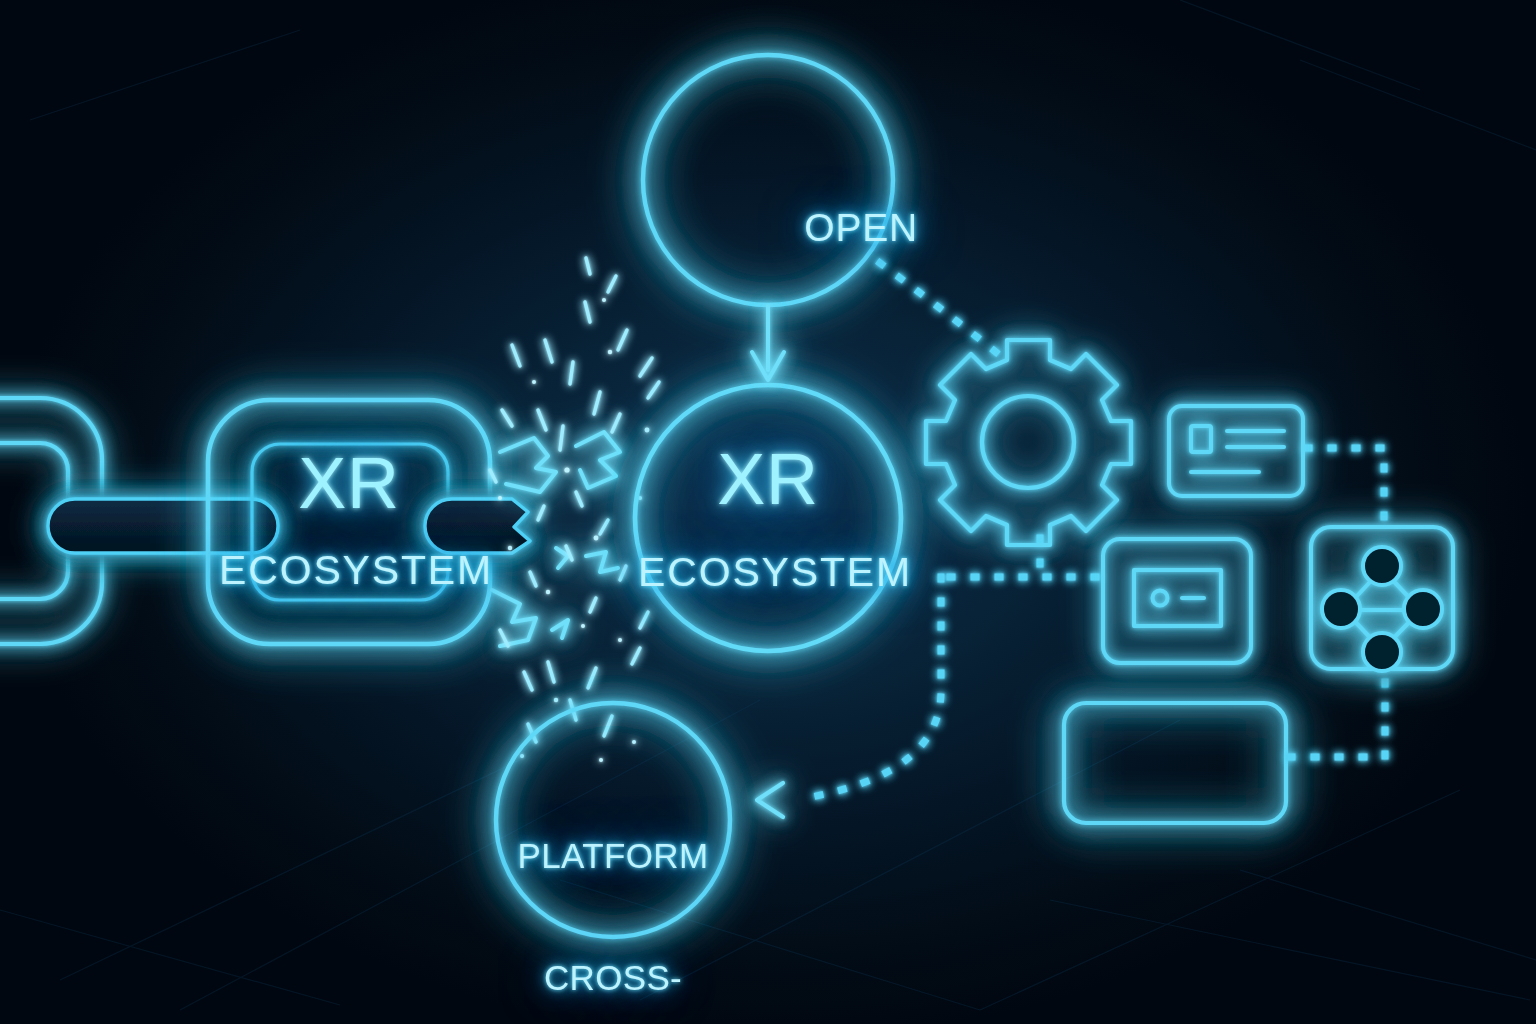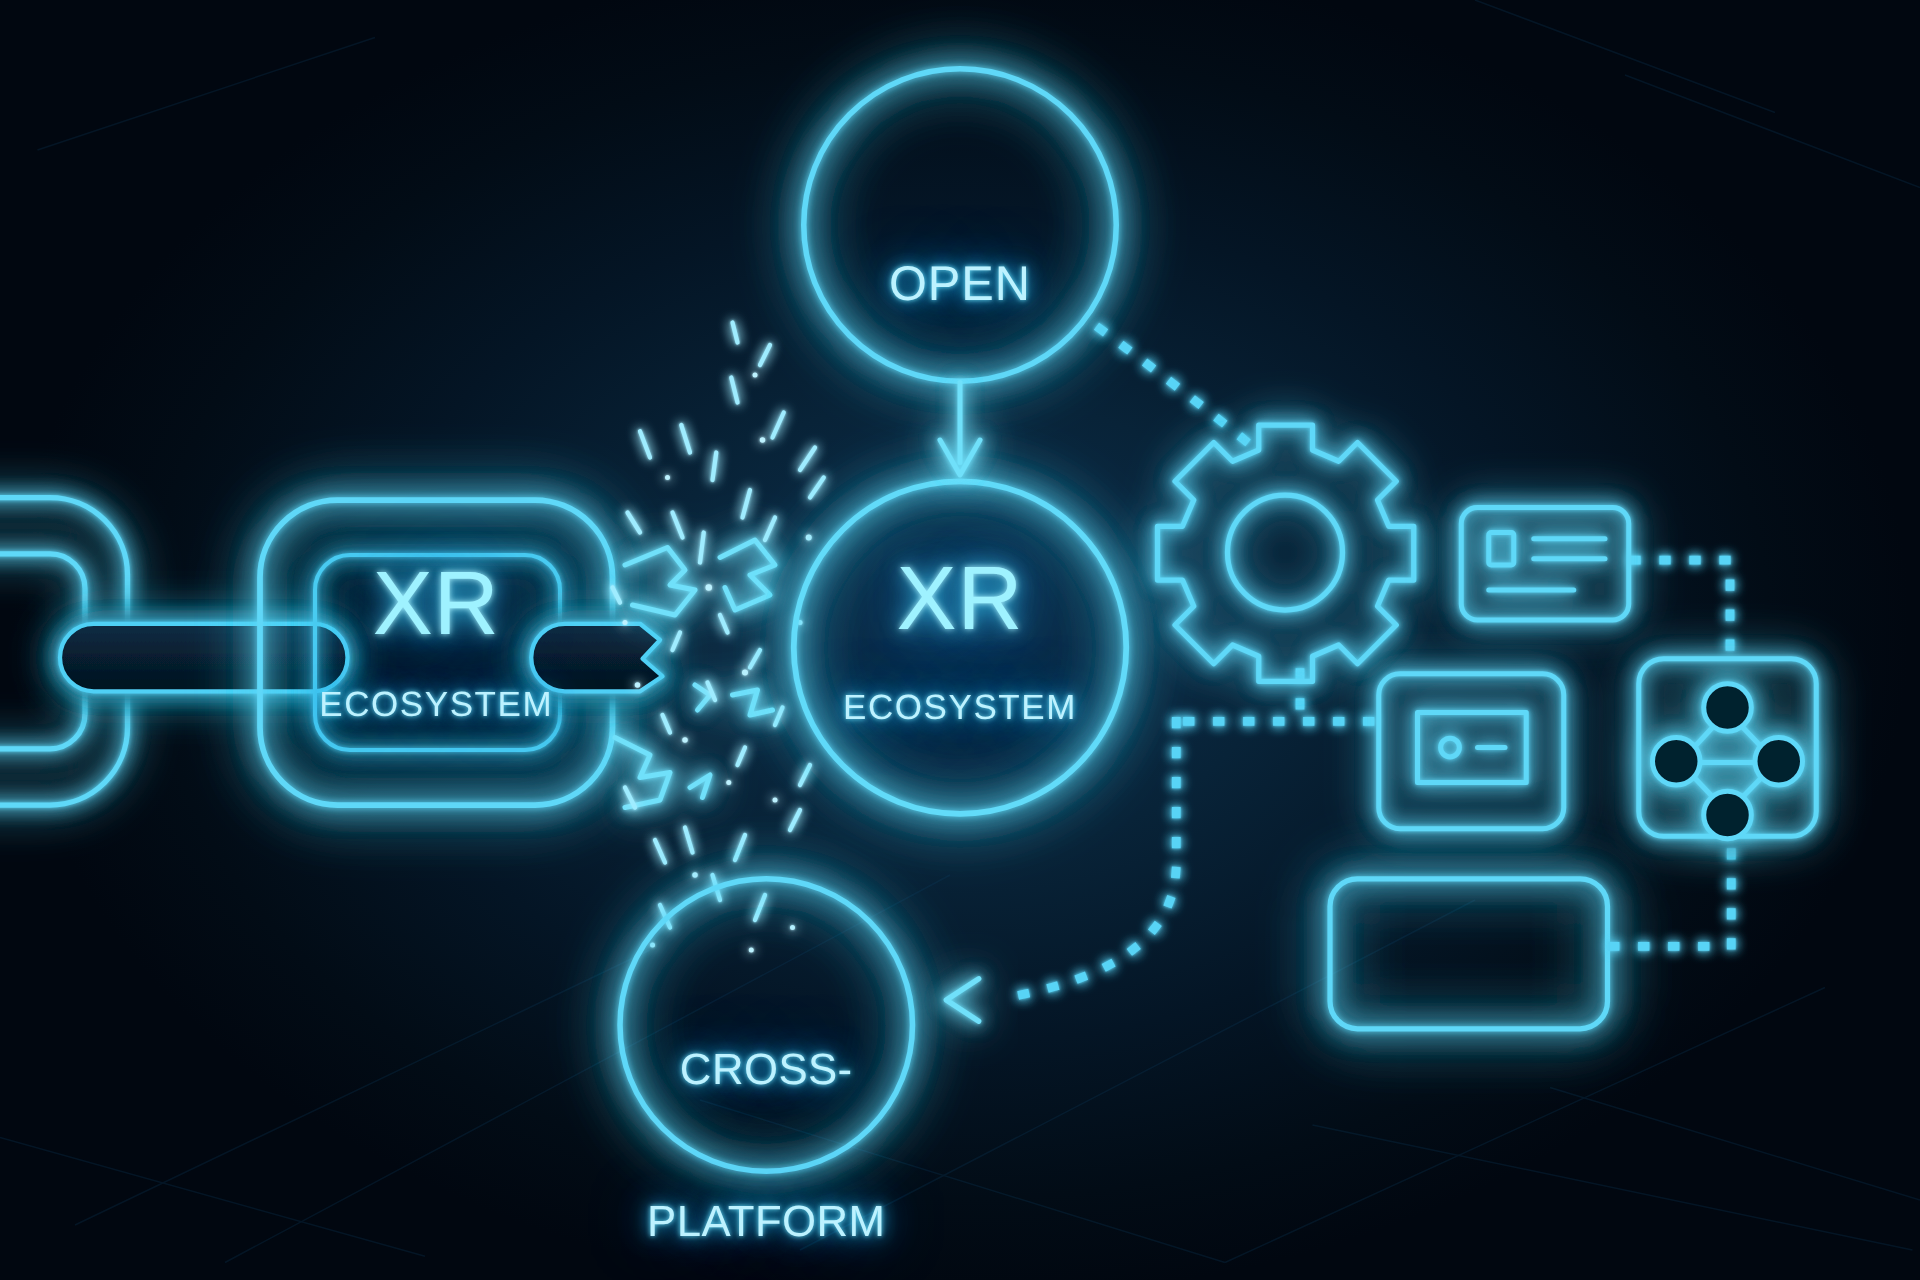--- a/index.html
+++ b/index.html
@@ -37,23 +37,23 @@
 
   .xr-big{
     font-size:72px;font-weight:400;letter-spacing:.01em;
     color:#9ff2ff;
     text-shadow:
       0 0 5px #a9f2ff,
       0 0 16px #45cdf5,
       0 0 34px #1a9ade,
       0 0 62px rgba(16,130,210,.8);
   }
-  .eco-sub{ font-size:28px;font-weight:400;letter-spacing:.045em; }
-
-  .lbl-open{ font-size:39px;font-weight:400;letter-spacing:.02em; }
+  .eco-sub{ font-size:41px;font-weight:400;letter-spacing:.045em; }
+
+  .lbl-open{ font-size:39px;font-weight:400;letter-spacing:.02em;text-align:right; }
   .lbl-cross{ font-size:35px;font-weight:400;letter-spacing:.01em; }
   .lbl-dec{ font-size:31px;font-weight:400;letter-spacing:.015em; }
 </style>
 </head>
 <body>
 
 <div id="stage">
 
   <svg class="bgstreaks layer" viewBox="0 0 1536 1024">
     <g stroke="#0d3c5e" stroke-width="1.2" opacity=".55" fill="none">
@@ -308,22 +308,22 @@
     </svg>
 
     <div class="ntext lbl-open" style="left:618px;top:128px;width:300px;">
       <div>OPEN</div>
     </div>
 
     <div class="ntext xr-big" style="left:678px;top:443px;width:180px;">XR</div>
     <div class="ntext eco-sub" style="left:638px;top:552px;width:260px;">ECOSYSTEM</div>
 
     <div class="ntext lbl-cross" style="left:473px;top:755px;width:280px;line-height:1.16;">
+      <div>PLATFORM</div>
       <div>CROSS-</div>
-      <div>PLATFORM</div>
       
     </div>
 
     <div class="ntext lbl-dec" style="left:1069px;top:726px;width:212px;line-height:1.2;">
     </div>
 
   </div>
 </div>
 
 </body></html>

